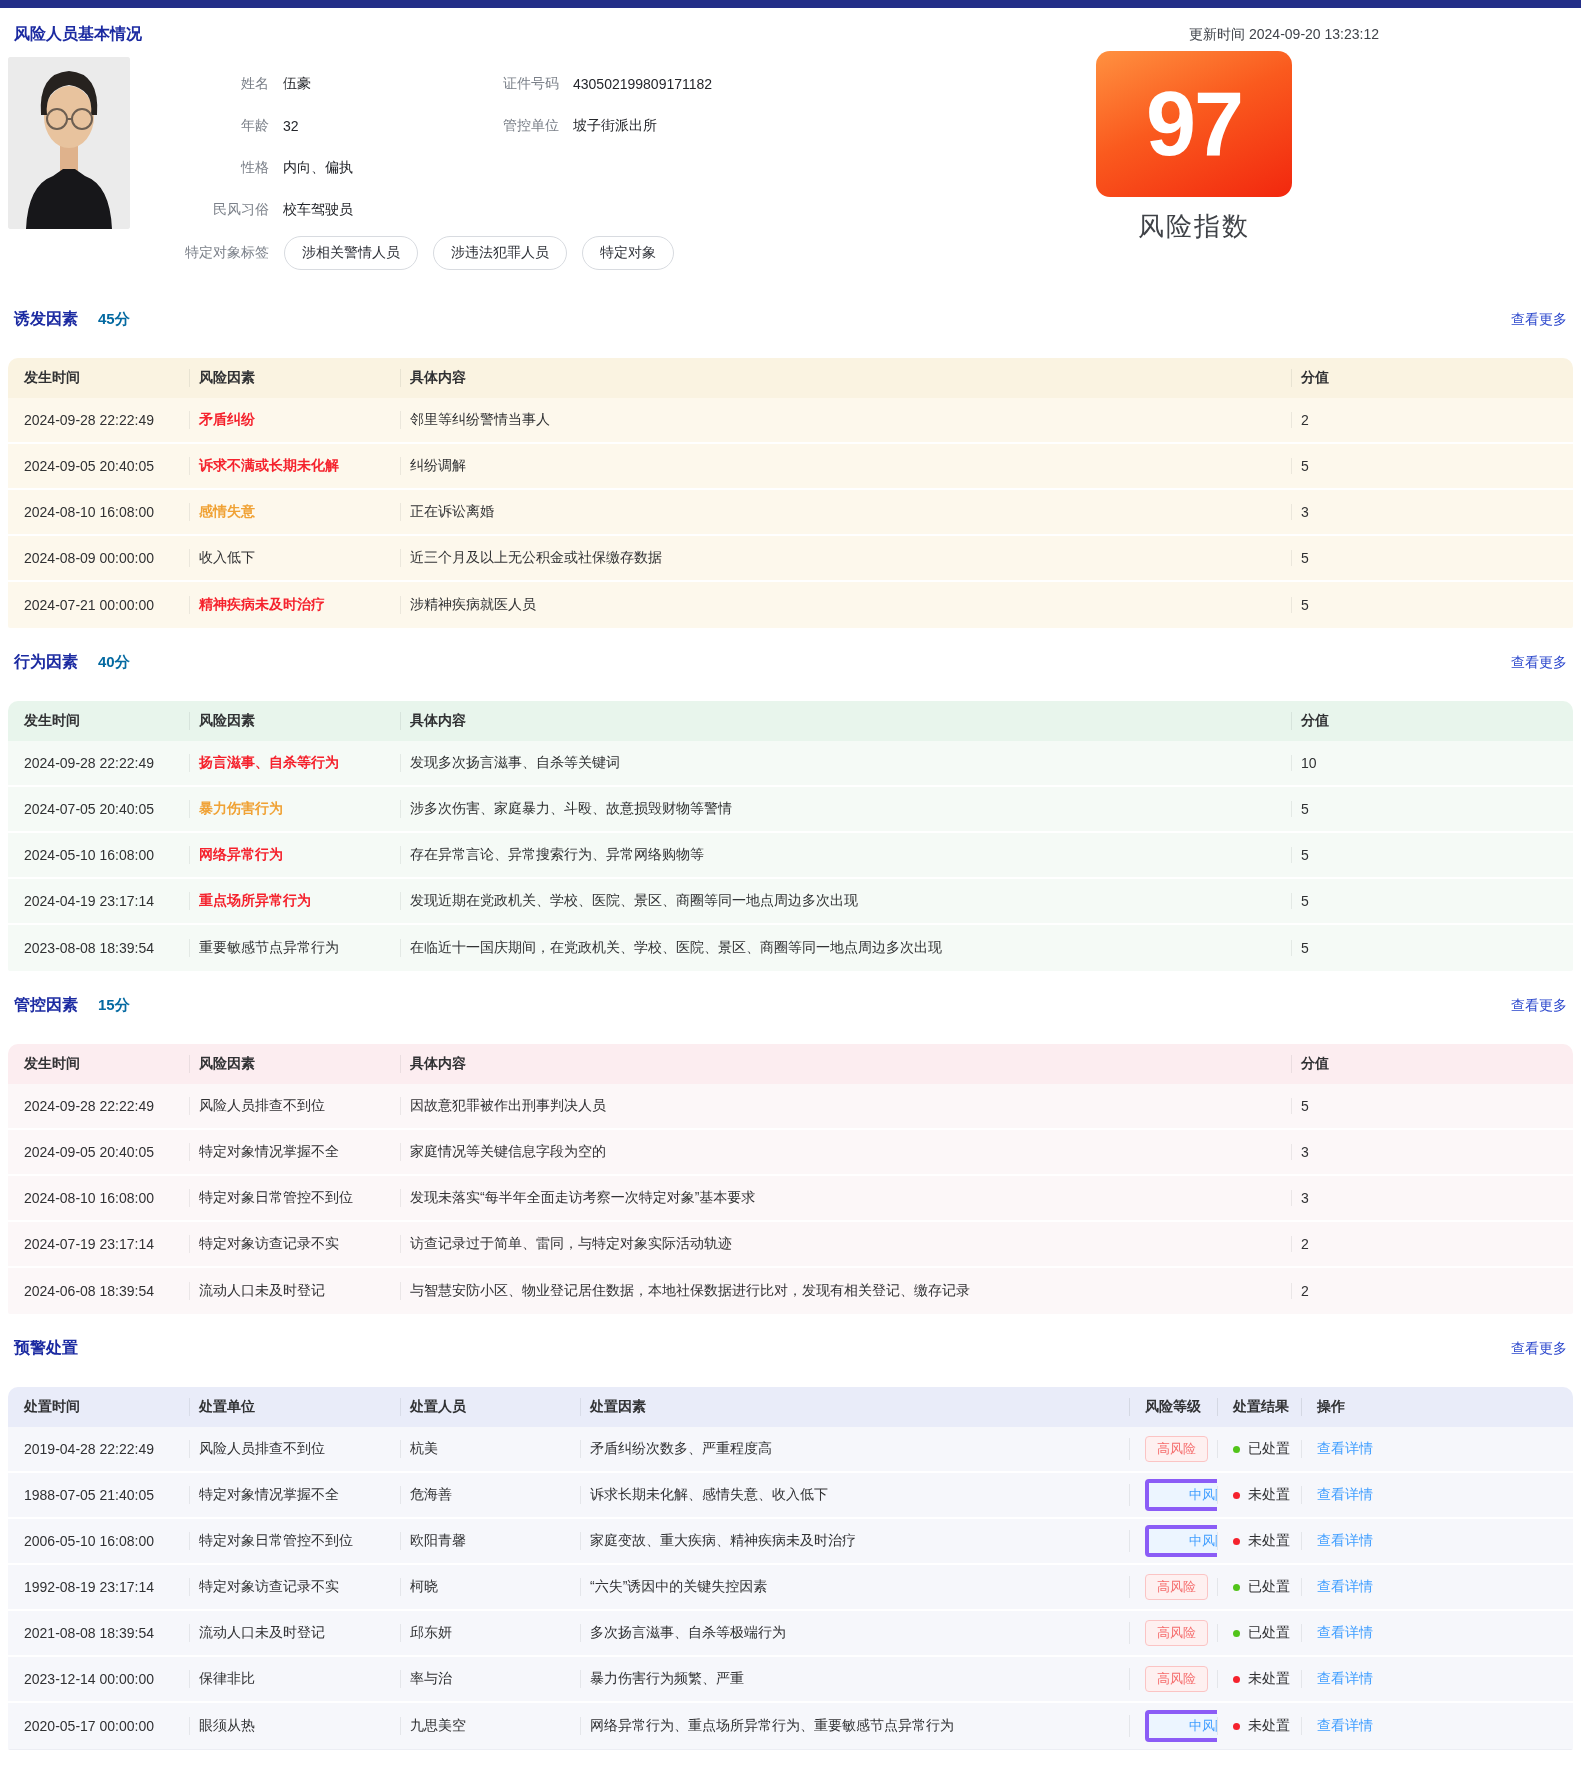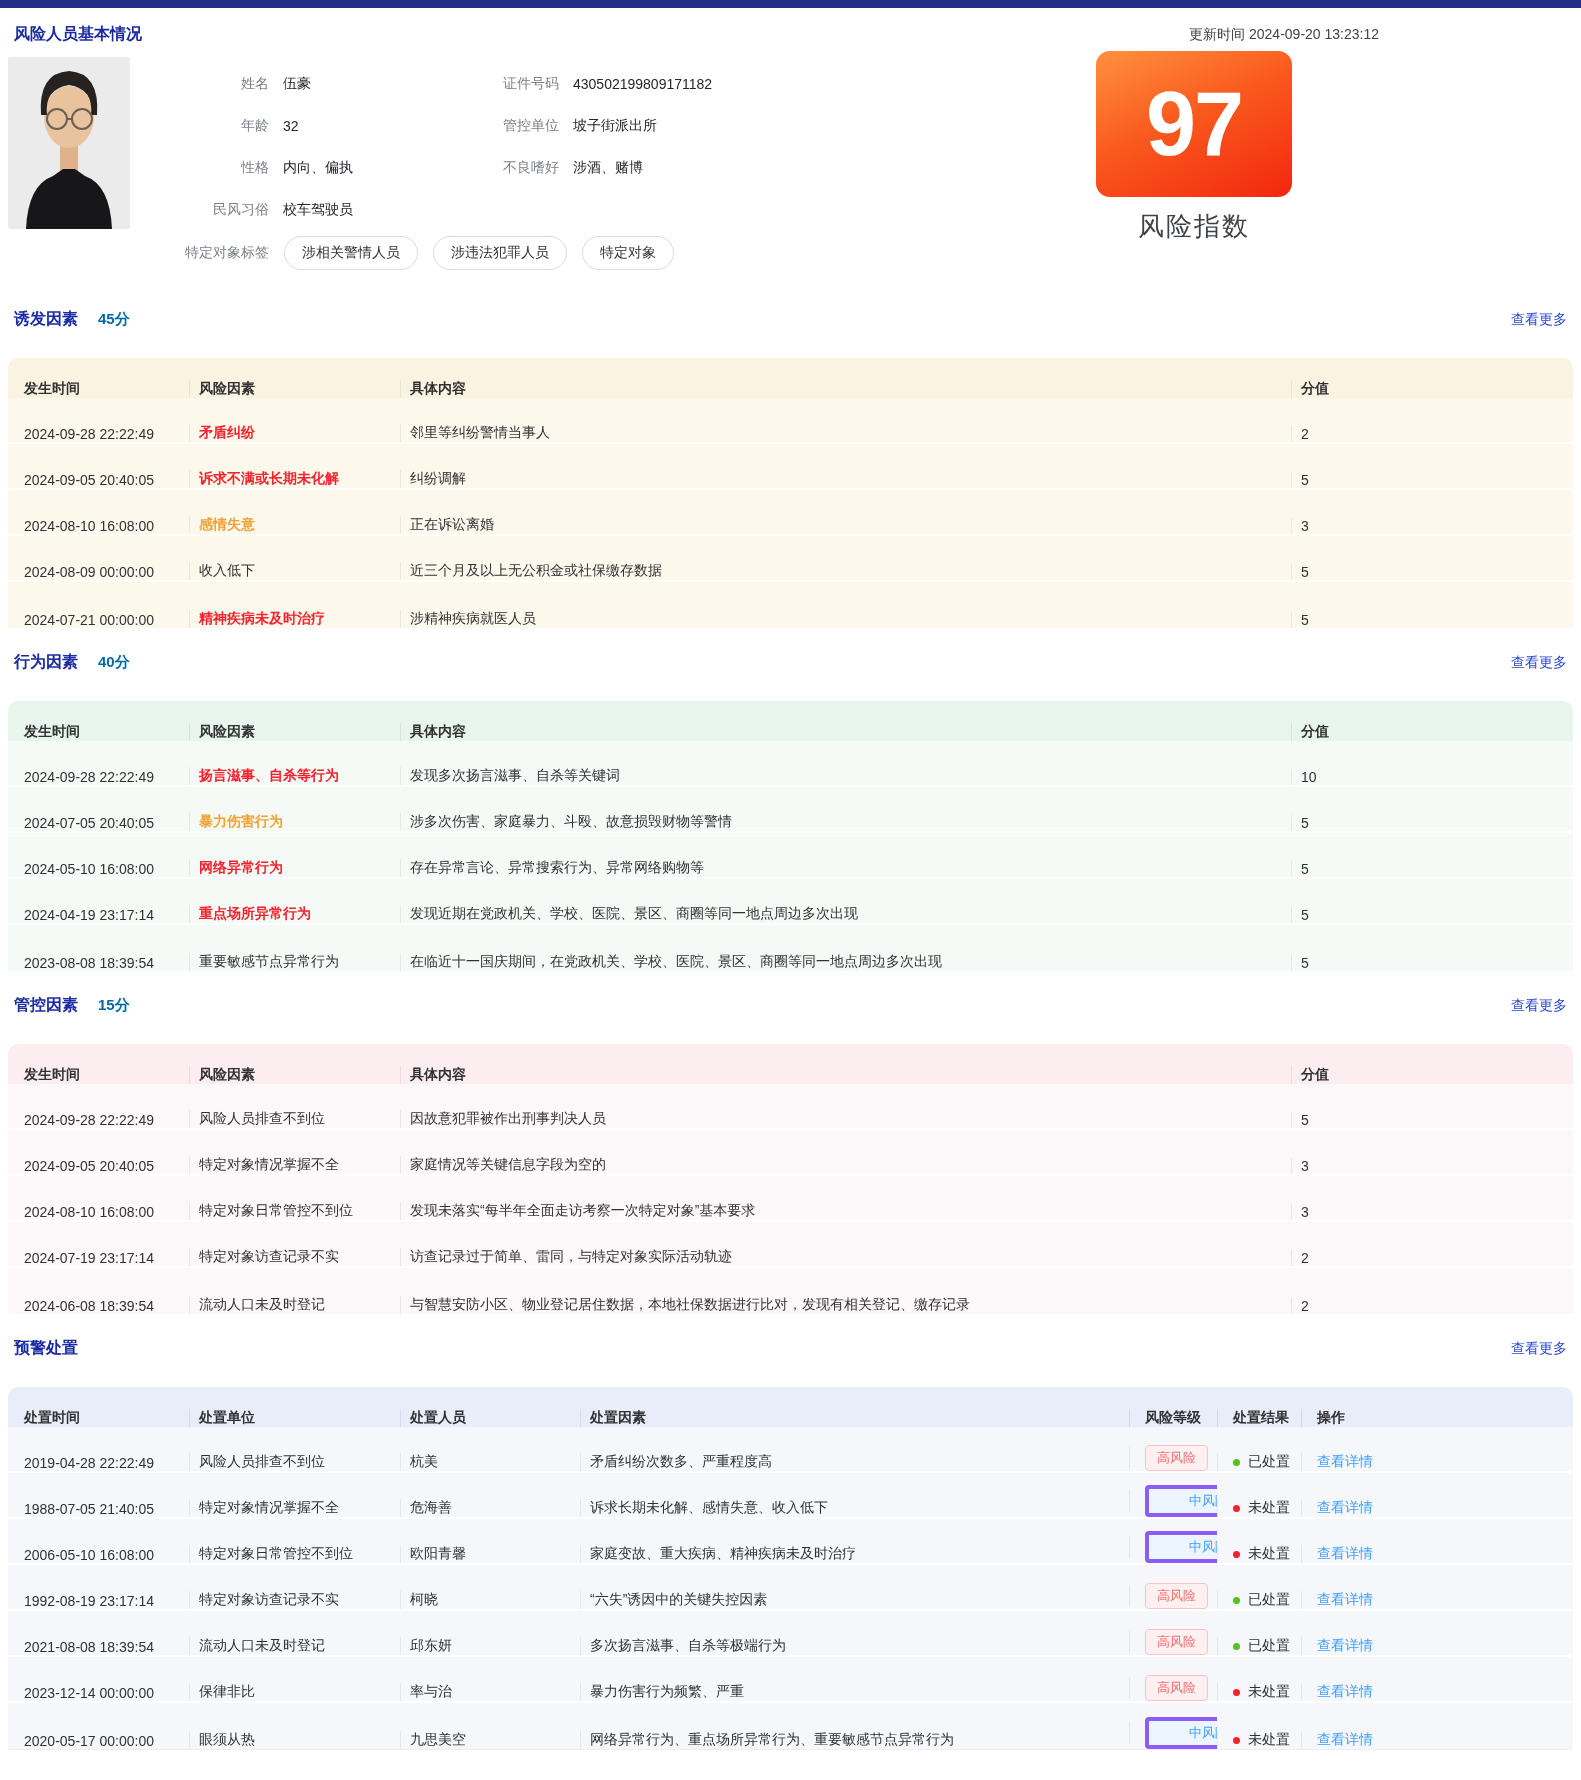--- a/index.html
+++ b/index.html
@@ -37,21 +37,21 @@
   .risk-label { margin-top:12px; font-size:26px; color:#3f4247; letter-spacing:2px; }
 
   
   .sec-head { display:flex; align-items:center; padding: 24px 6px 28px; }
   .sec-title { color:#1b2aa1; font-size:16px; font-weight:bold; }
   .sec-score { color:#0369a1; font-size:15px; font-weight:bold; margin-left:20px; }
   .more { margin-left:auto; color:#2a46cc; font-size:14px; cursor:pointer; text-decoration:none; }
 
   
   .tbl { border-radius: 10px 10px 2px 2px; overflow:hidden; font-size:14px; }
-  .tr { display:flex; align-items:flex-end; height:46px; }
+  .tr { display:flex; align-items:center; height:46px; }
   .tr.head { height:40px; font-weight:bold; }
   .tr.body { border-bottom:2px solid #fff; }
   .tbl .tr.body:last-child { border-bottom:none; }
   .c { flex:none; padding-left:10px; position:relative; white-space:nowrap; overflow:hidden; text-overflow:ellipsis; }
   .c:first-child { padding-left:16px; }
   .c + .c::before { content:''; position:absolute; left:0; top:50%; transform:translateY(-50%);
                     height:22px; width:1px; background:rgba(31,35,41,0.08); }
   .c-time { width:181px; } .c-factor { width:211px; } .c-detail { flex:1; } .c-score { width:282px; }
   .t-cream .tr.head { background:#faf3e1; } .t-cream .tr.body { background:#fdf8ec; }
   .t-green .tr.head { background:#e8f5ec; } .t-green .tr.body { background:#f5faf6; }
@@ -123,24 +123,20 @@
           </div>
           <div class="pcol">
             <div class="prow">
               <span class="plabel" style="width: 60px;">证件号码</span>
               <span class="pvalue">430502199809171182</span>
             </div>
             <div class="prow">
               <span class="plabel" style="width: 60px;">管控单位</span>
               <span class="pvalue">坡子街派出所</span>
             </div>
-            <div class="prow">
-              <span class="plabel" style="width: 60px;">不良嗜好</span>
-              <span class="pvalue">涉酒、赌博</span>
-            </div>
           </div>
         </div>
       <div class="tags-row">
           <span class="plabel" style="width: 84px;">特定对象标签</span>
           <span class="tag">涉相关警情人员</span>
           <span class="tag">涉违法犯罪人员</span>
           <span class="tag">特定对象</span>
         </div>
     </div>
     <div class="risk-area">

